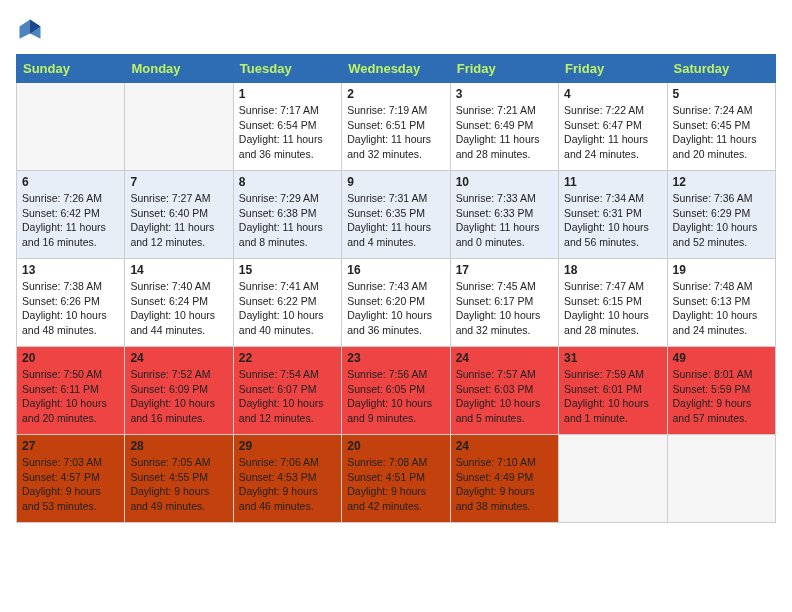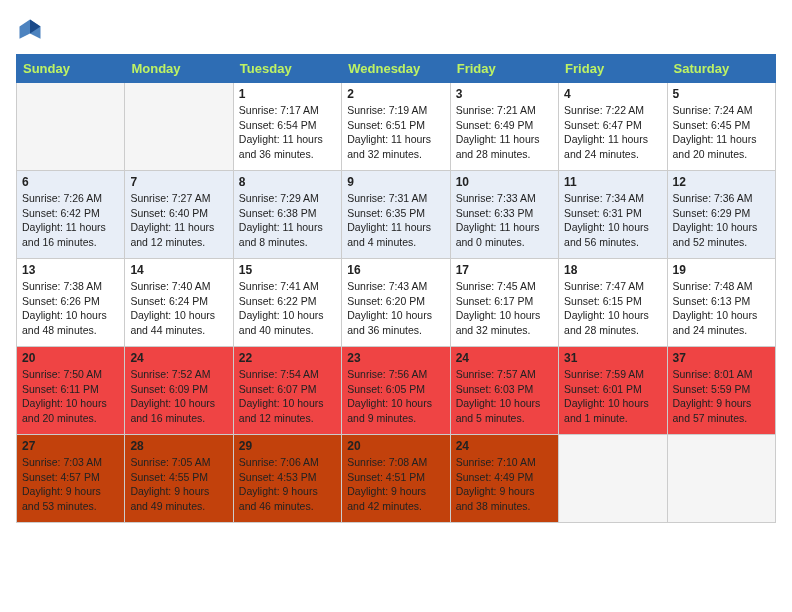--- a/index.html
+++ b/index.html
@@ -291,21 +291,21 @@
 Sunset: 6:03 PM
 Daylight: 10 hours and 5 minutes.</div>
         </td>
         <td>
           <span class="day-num">31</span>
           <div class="cell-text">Sunrise: 7:59 AM
 Sunset: 6:01 PM
 Daylight: 10 hours and 1 minute.</div>
         </td>
         <td>
-          <span class="day-num">37</span>
+          <span class="day-num">49</span>
           <div class="cell-text">Sunrise: 8:01 AM
 Sunset: 5:59 PM
 Daylight: 9 hours and 57 minutes.</div>
         </td>
       </tr>
       <tr>
         <td>
           <span class="day-num">27</span>
           <div class="cell-text">Sunrise: 7:03 AM
 Sunset: 4:57 PM

